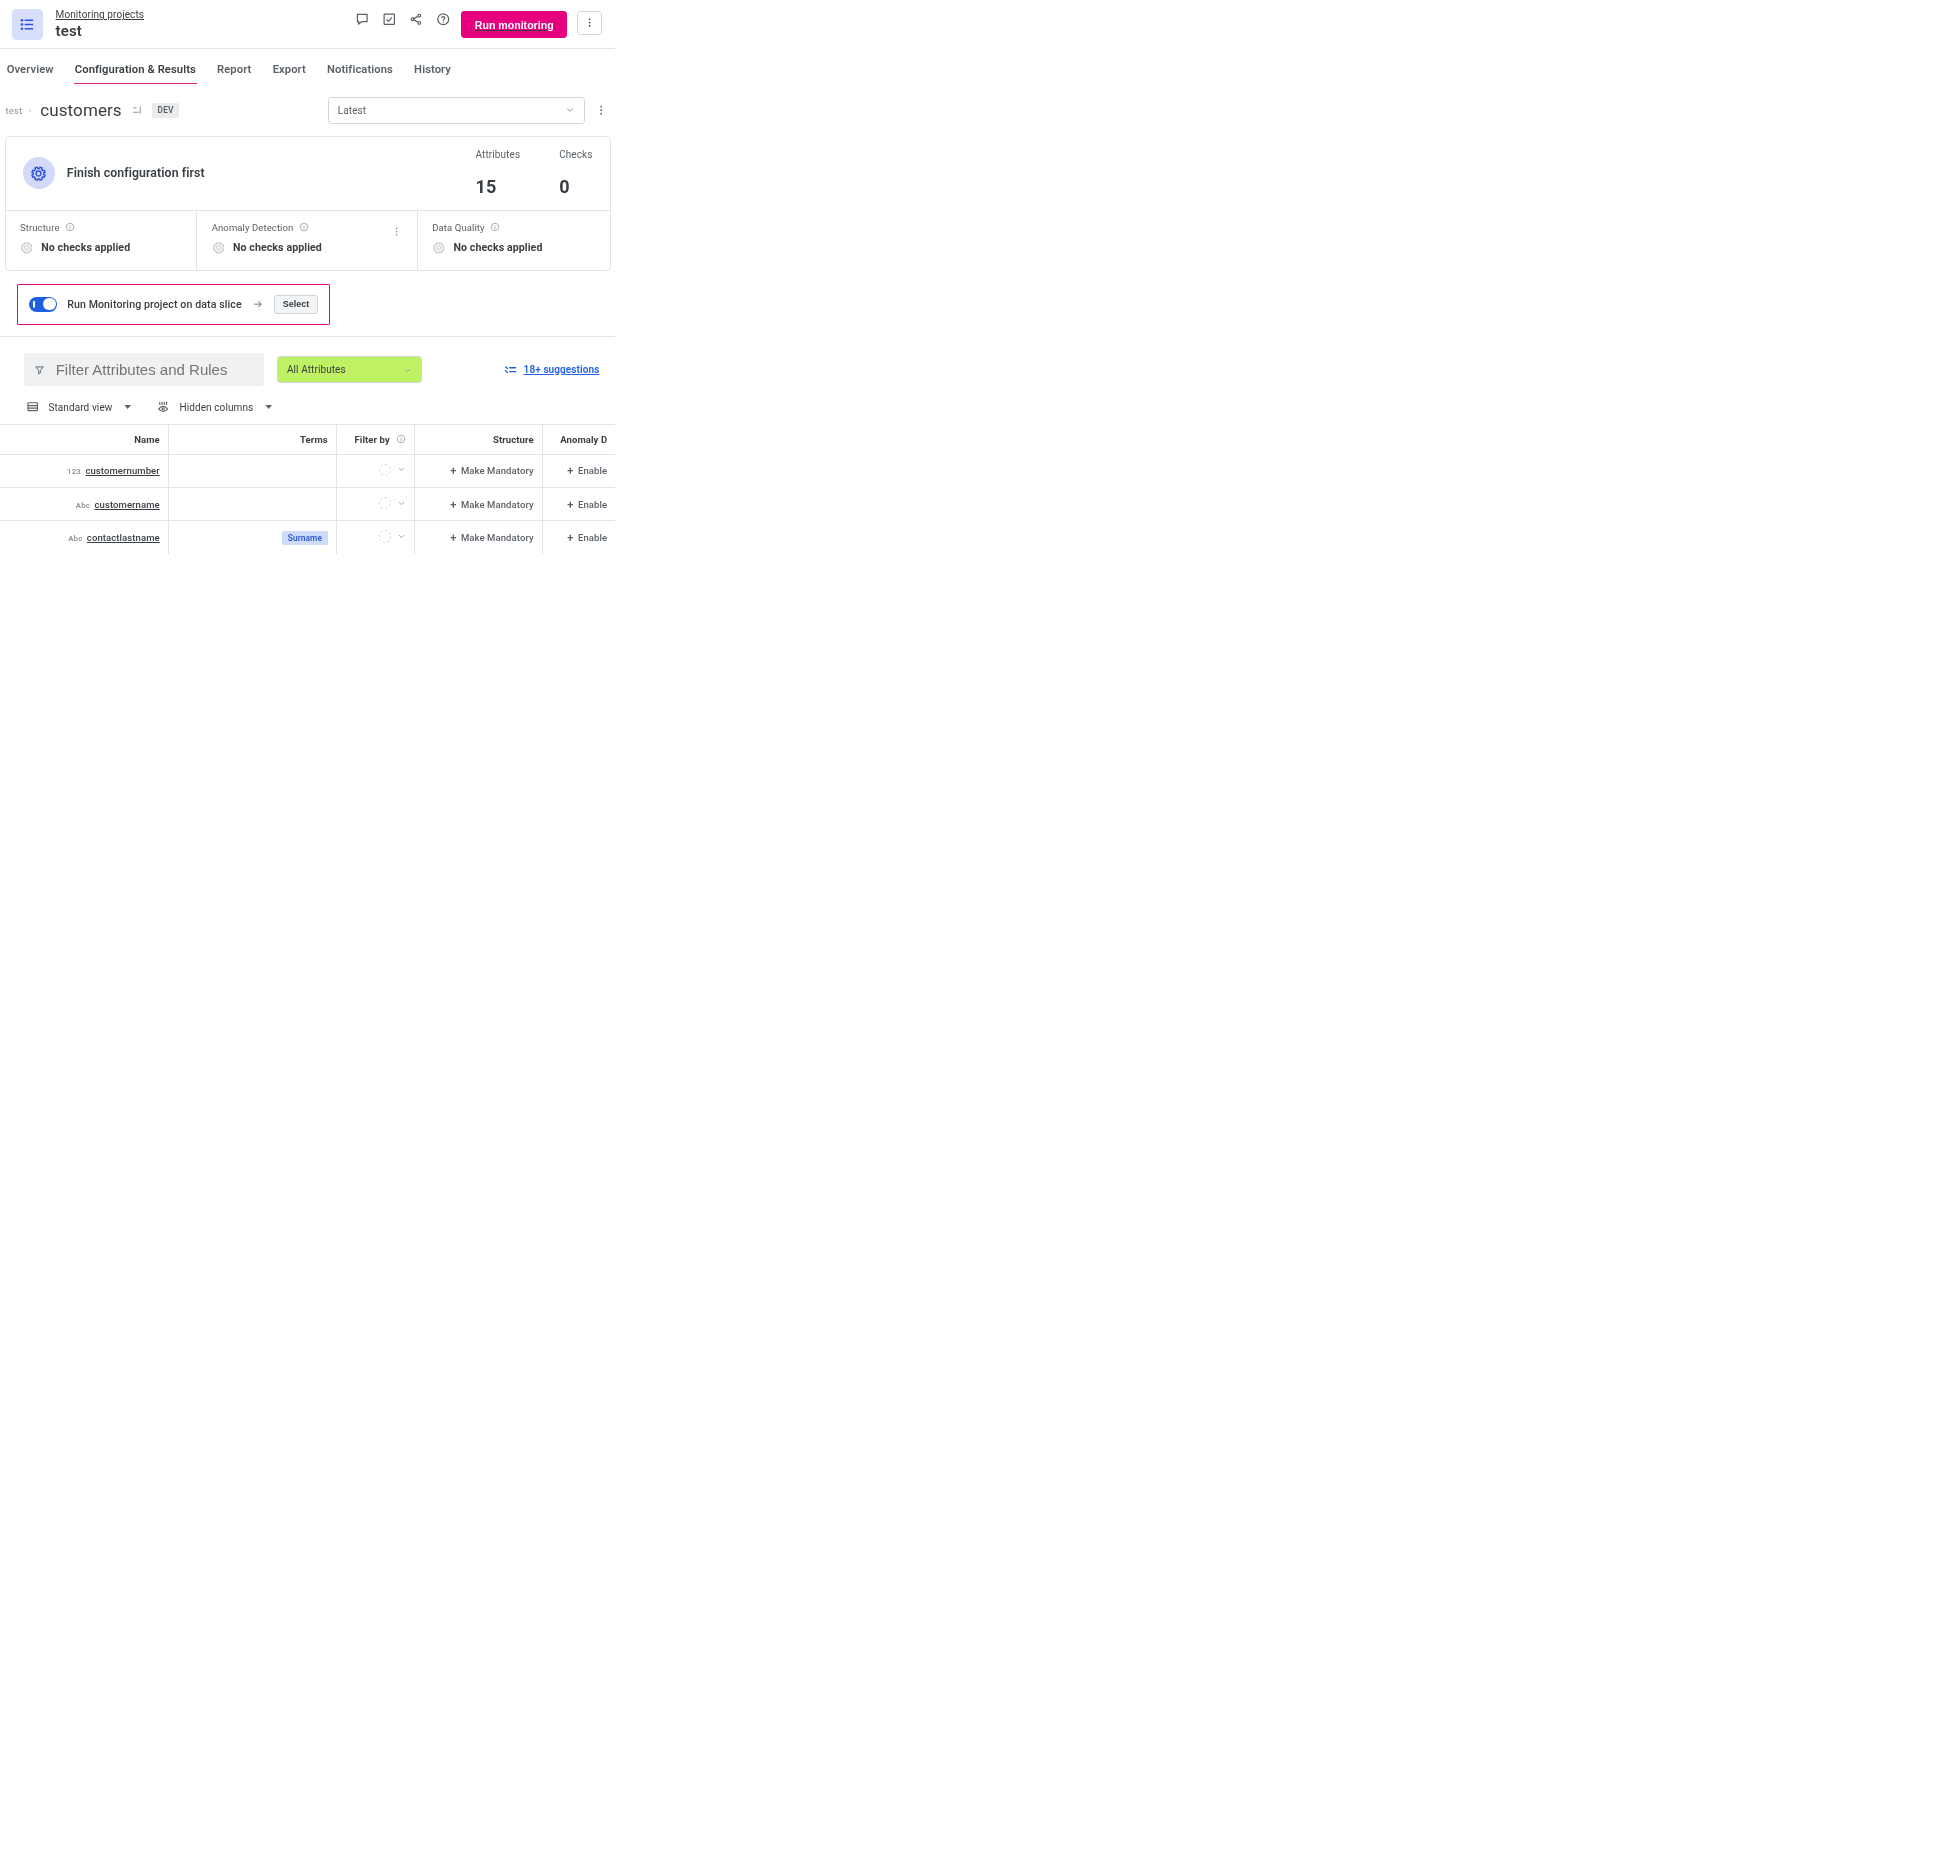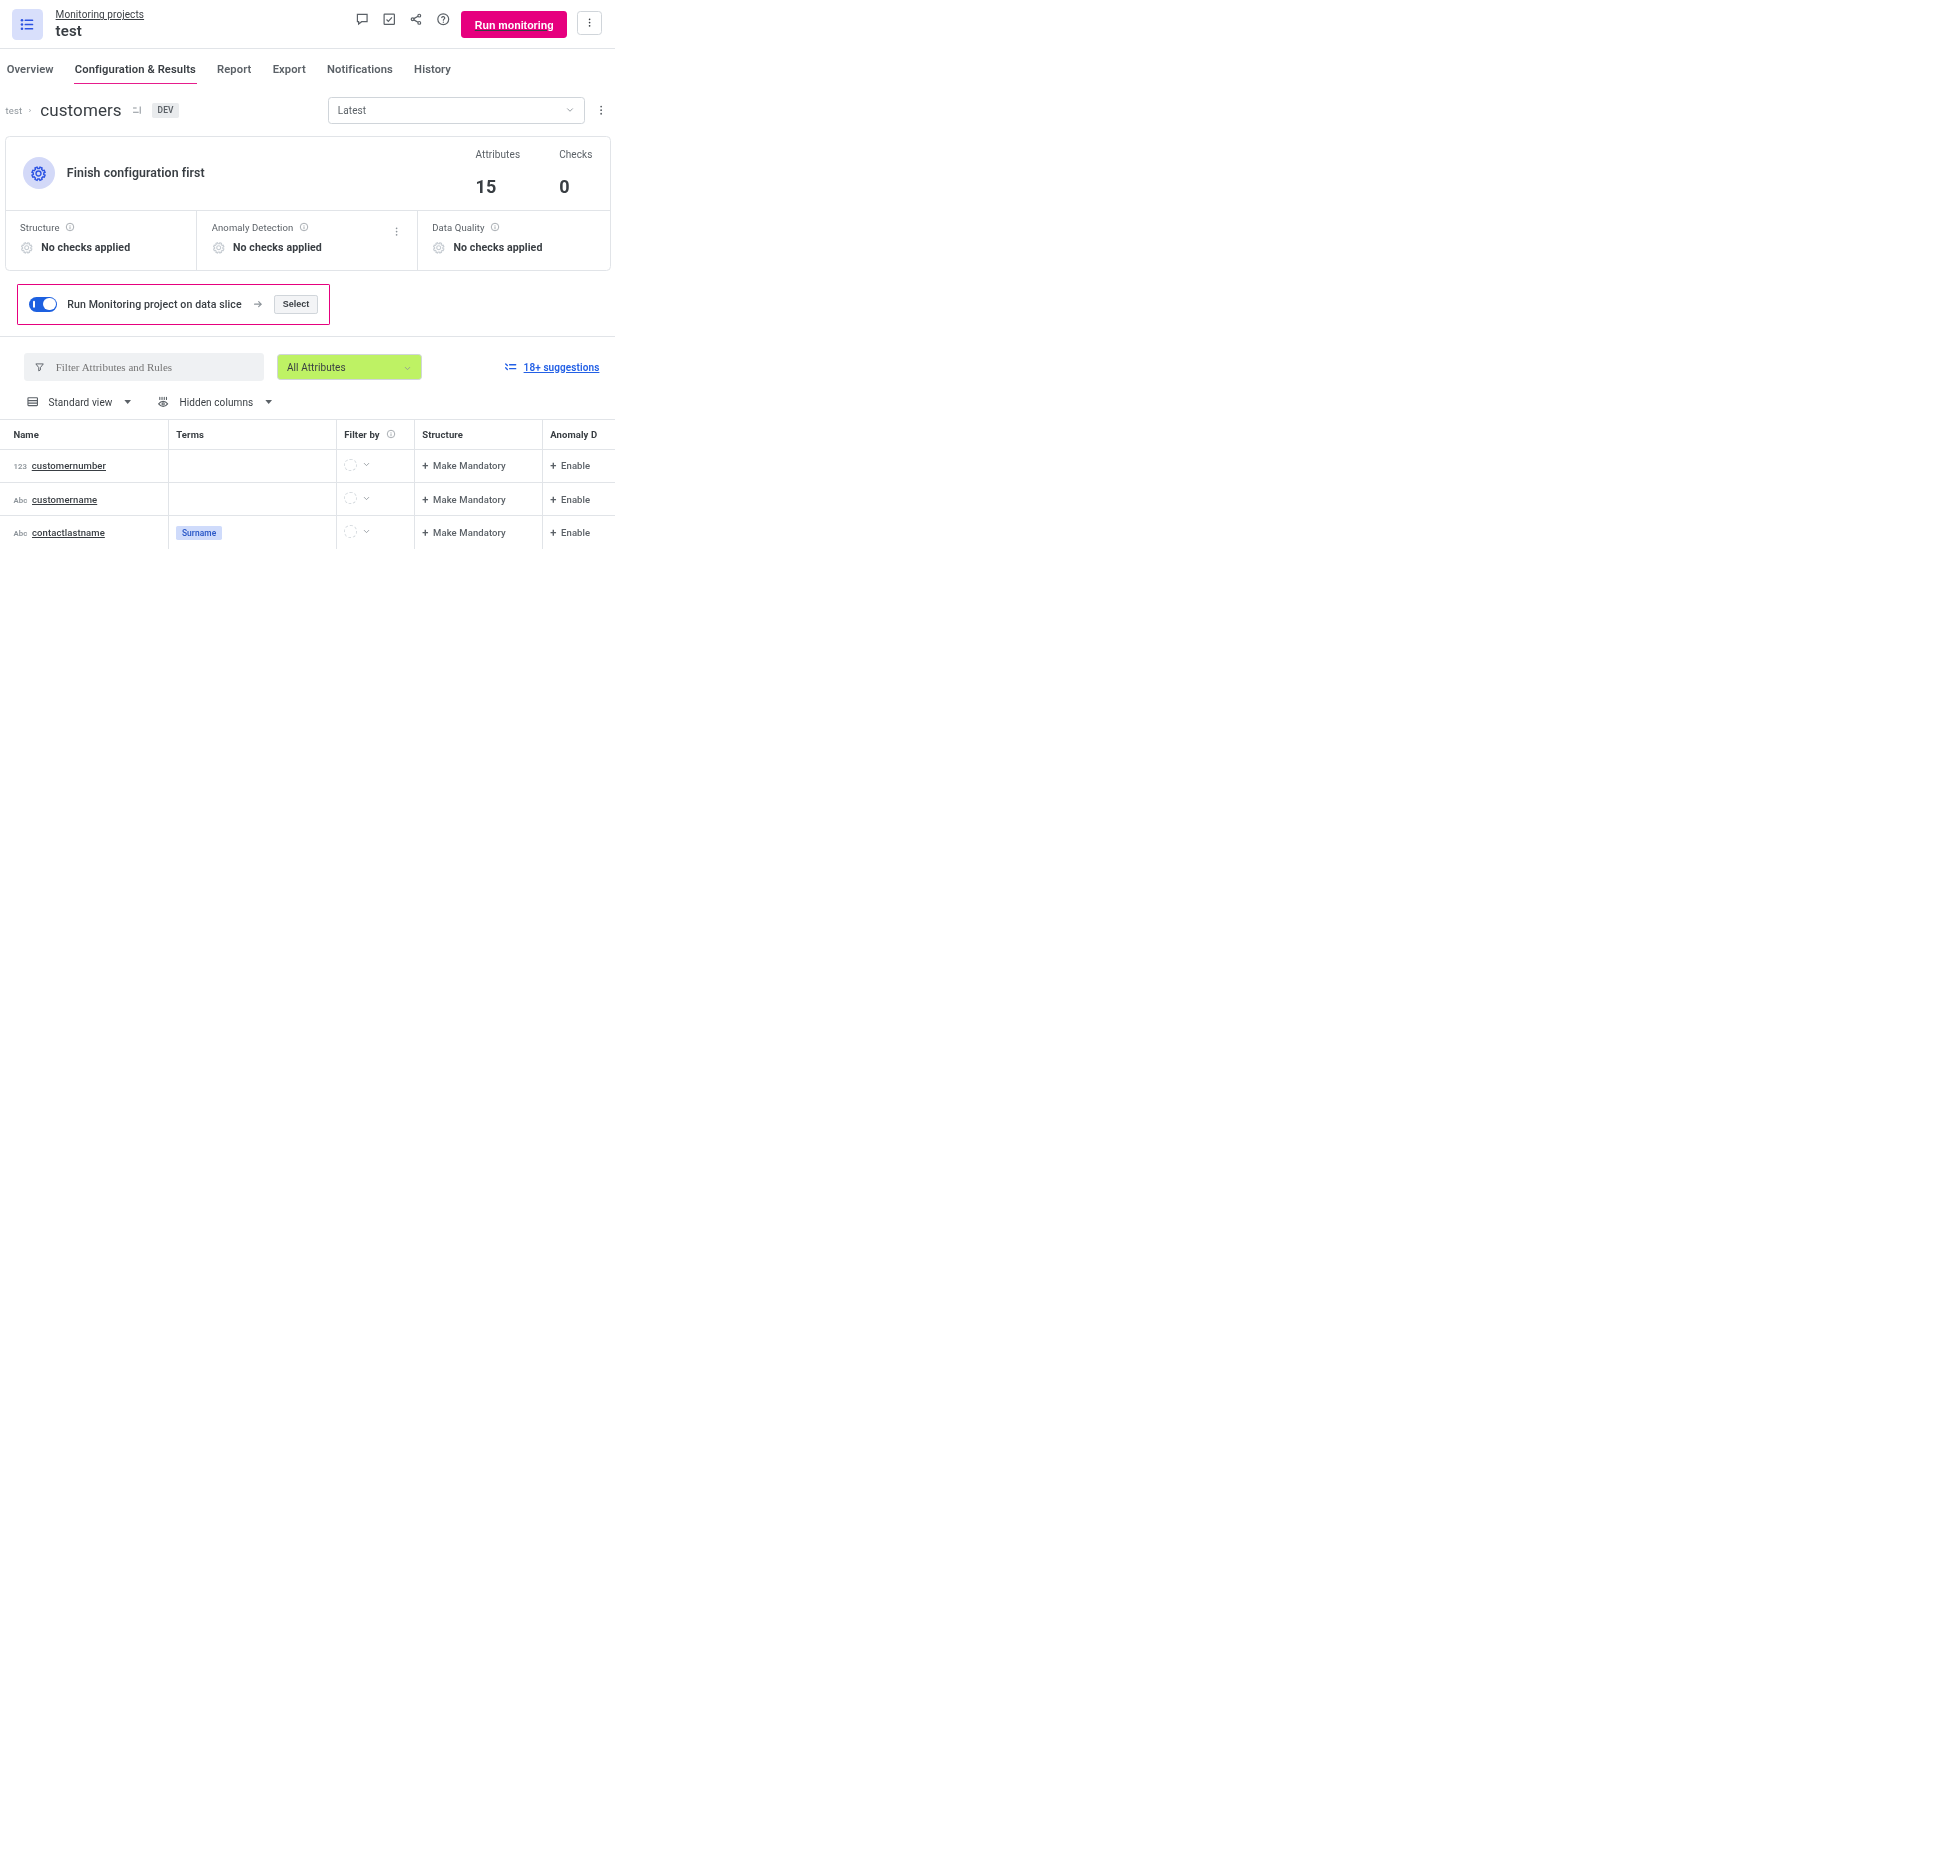--- a/index.html
+++ b/index.html
@@ -181,21 +181,21 @@
     padding: 17px 15.6px 10px 23.5px;
   }
   .filter-box {
     background: #EFF1F3; border-radius: 3.4px;
     display: flex; align-items: center; gap: 9px;
     padding: 6.7px 10px; flex: 0 0 240px;
   }
   .filter-box svg { width: 12.3px; height: 12.3px; color: var(--ink-soft); }
   .filter-box input {
     border: none; background: transparent; outline: none;
-    font-size: 11px; color: var(--ink-soft); width: 100%; font-family: Liberation Serif, serif;
+    font-size: 15px; color: var(--ink-soft); width: 100%;
   }
   .attr-select {
     border: 0.6px solid var(--tag-border); border-radius: 3.4px;
     padding: 6.7px 9px; min-width: 145px; font-size: 10px; color: var(--ink);
     display: flex; align-items: flex-end; justify-content: space-between;
     background: #bef264;
   }
   .attr-select svg { width: 9px; height: 9px; color: var(--ink-faint); }
   .filter-row .spacer { flex: 1; }
   .suggestions { display: flex; align-items: center; gap: 6.7px; color: var(--blue-link); }
@@ -206,21 +206,21 @@
   .view-tools { display: flex; align-items: center; gap: 22.3px; padding: 4.5px 15.6px 10px 26px; }
   .view-btn { display: flex; align-items: center; gap: 9px; font-size: 10px; color: var(--ink); }
   .view-btn svg { width: 13.4px; height: 13.4px; color: var(--ink-soft); }
   .caret { width: 7.8px; height: 7.8px; color: var(--ink-faint); }
 
   
   .tbl { width: 100%; border-collapse: collapse; }
   .tbl th, .tbl td {
     border-top: 0.6px solid var(--divider);
     padding: 9px 7.8px;
-    text-align: left;
+    text-align: right;
     font-size: 9.5px;
     vertical-align: middle;
   }
   .tbl th { font-weight: 700; color: var(--ink); }
   .tbl th:first-child, .tbl td:first-child { padding-left: 13.4px; }
   .tbl .col-name { width: 168px; }
   .tbl .col-terms { width: 168px; border-left: 0.6px solid var(--divider); }
   .tbl .col-filter { width: 78px; border-left: 0.6px solid var(--divider); }
   .tbl .col-struct { width: 128px; border-left: 0.6px solid var(--divider); }
   .tbl .col-anom { border-left: 0.6px solid var(--divider); }

